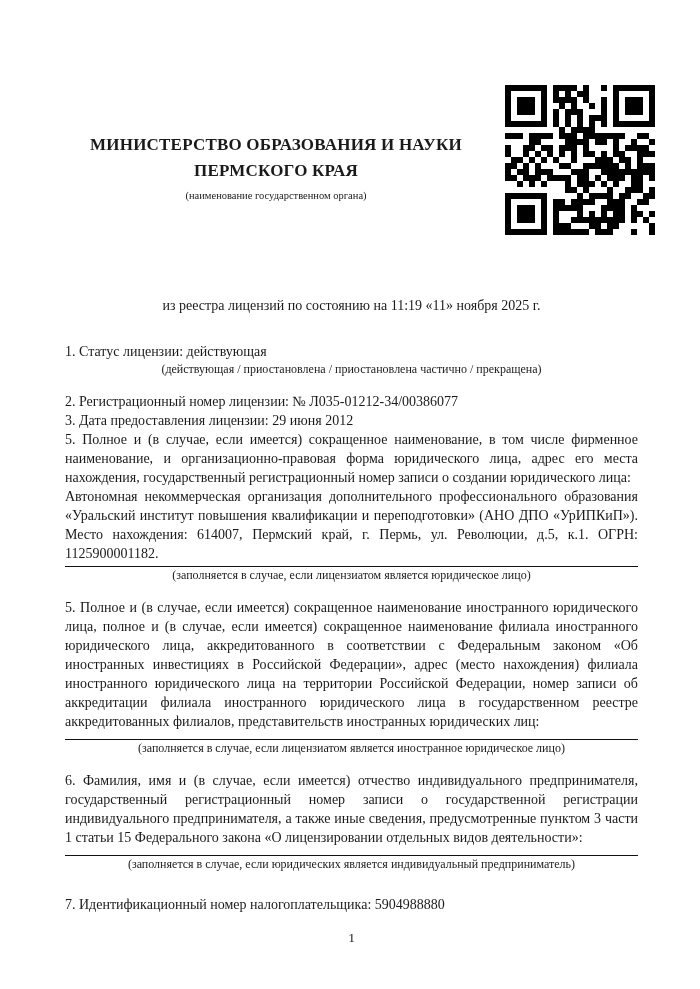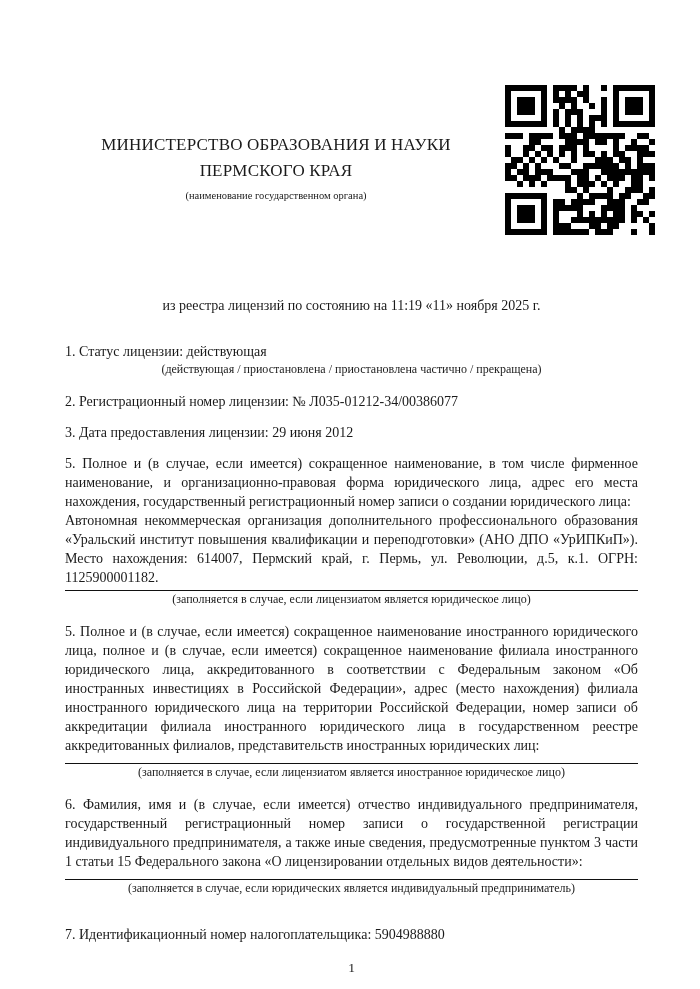--- a/index.html
+++ b/index.html
@@ -10,37 +10,37 @@
     background:#ffffff;
     color:#1a1a1a;
     font-family:"Liberation Serif", serif;
     overflow:hidden;
   }
   
   .org-block {
     position:absolute; left:60px; top:132px; width:432px;
     text-align:center;
   }
-  .org-line { font-weight:normal; font-size:17px; line-height:26px; letter-spacing:.2px; }
+  .org-line { font-weight:bold; font-size:17px; line-height:26px; letter-spacing:.2px; }
   .org-caption { font-size:10.5px; line-height:14px; margin-top:5px; }
   .qr {
     position:absolute; left:505px; top:85px; width:150px; height:150px;
     background:#fff;
   }
   .qr svg { display:block; width:150px; height:150px; }
 
   
   .doc-body {
     position:absolute; left:65px; top:296px; width:573px;
     font-size:14px; line-height:19px;
   }
   .doc-title { text-align:center; }
   .doc-title div { line-height:19px; }
 
-  .item { margin-top:12px; }
+  .item { margin-top:0; }
   .item.gap { margin-top:15px; }
   .item.gap-lg { margin-top:27px; }
   .para { text-align:justify; text-justify:inter-word; }
   .caption {
     font-size:12px; line-height:15px; text-align:center; margin-top:1px;
   }
   .rule { border:0; border-top:1.6px solid #111; margin:3px 0 0 0; }
   .page-number { text-align:center; margin-top:14px; font-size:13.5px; }
 </style>
 </head>
@@ -441,19 +441,19 @@
       <hr class="rule" style="margin-top:8px;">
       <div class="caption">(заполняется в случае, если лицензиатом является иностранное юридическое лицо)</div>
     </div>
 
     <div class="item gap">
       <div class="para">6. Фамилия, имя и (в случае, если имеется) отчество индивидуального предпринимателя, государственный регистрационный номер записи о государственной регистрации индивидуального предпринимателя, а также иные сведения, предусмотренные пунктом 3 части 1 статьи 15 Федерального закона «О лицензировании отдельных видов деятельности»:</div>
       <hr class="rule" style="margin-top:8px;">
       <div class="caption">(заполняется в случае, если юридических является индивидуальный предприниматель)</div>
     </div>
 
-    <div class="item gap-lg" style="margin-top:29px;">
+    <div class="item gap-lg" style="margin-top:23px;">
       <div>7. Идентификационный номер налогоплательщика: 5904988880</div>
     </div>
 
     <div class="page-number">1</div>
   </div>
 </div>
 
 </body></html>

